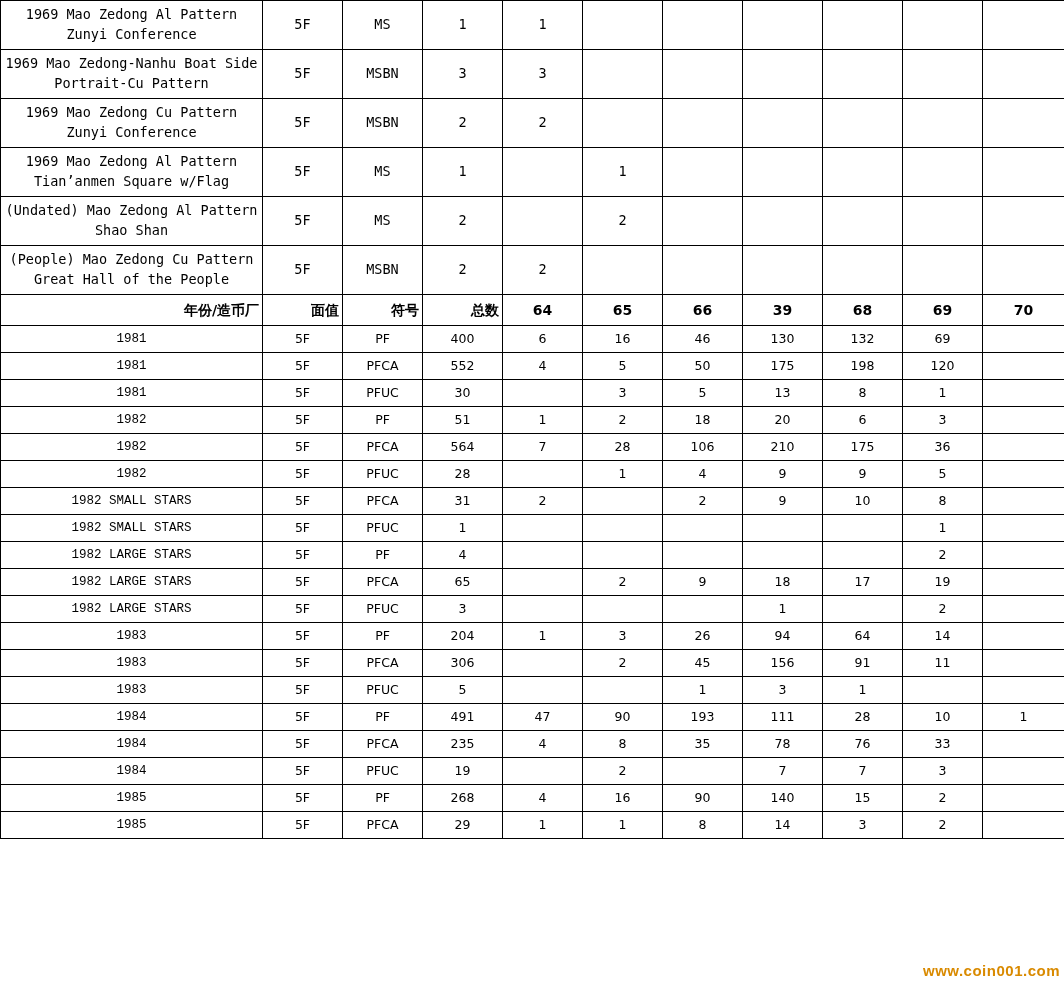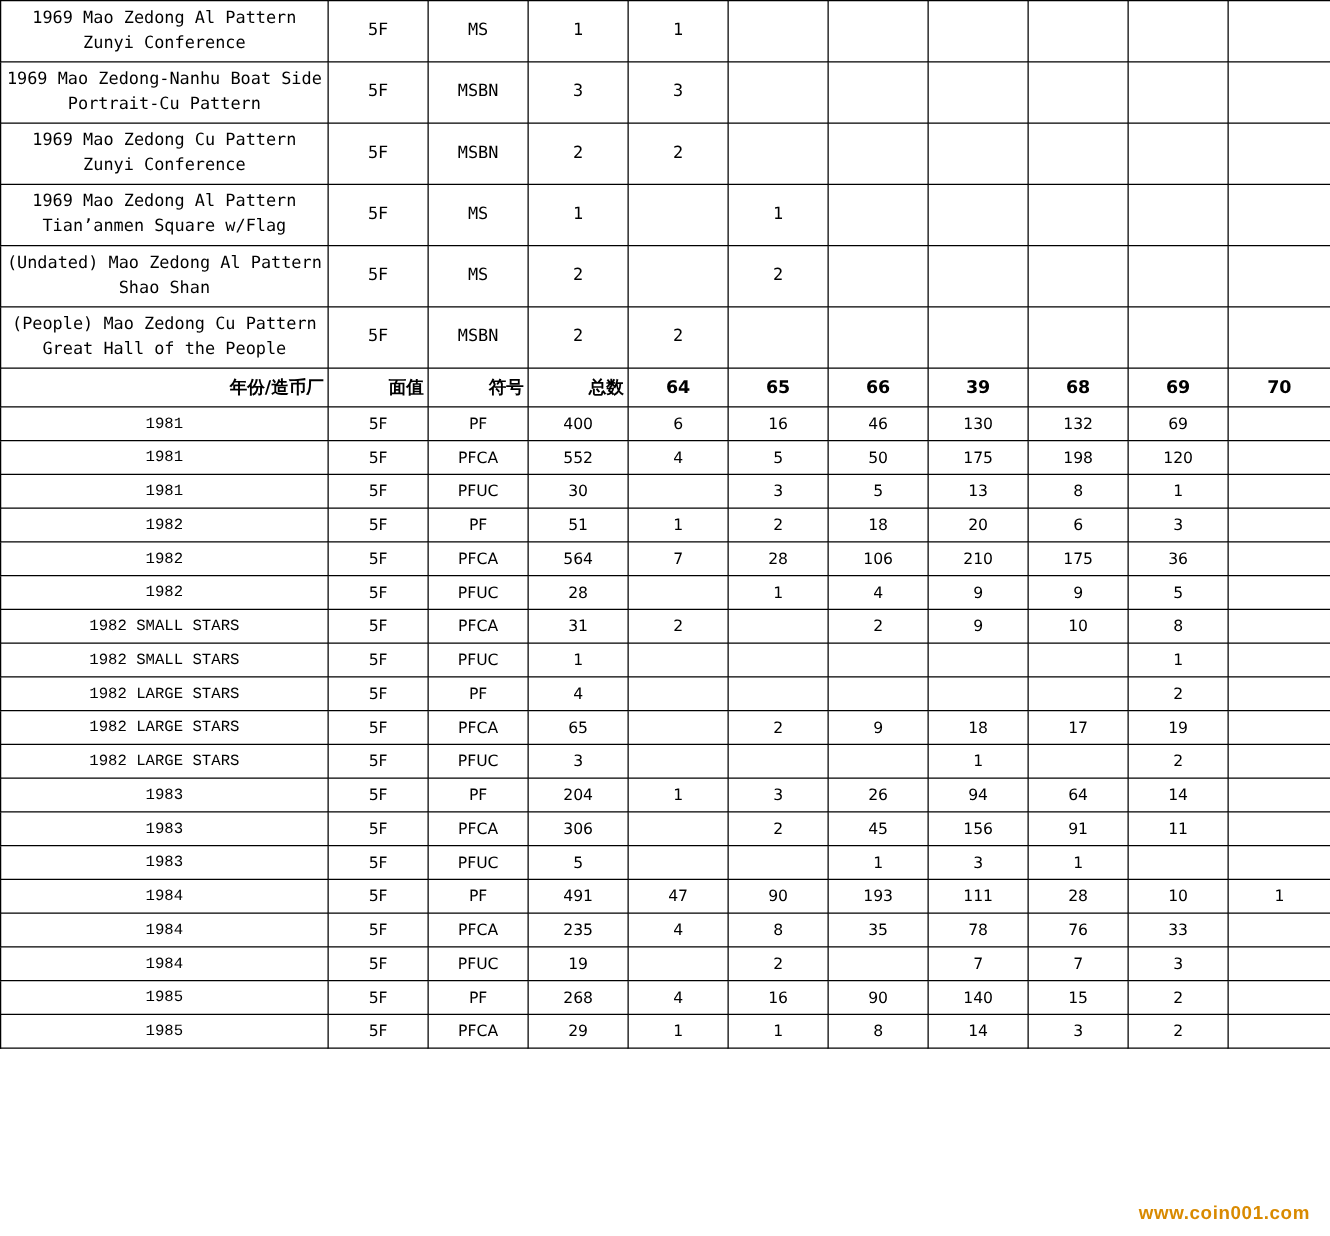--- a/index.html
+++ b/index.html
@@ -63,21 +63,21 @@
   tr.data-row td {
     height: 22px;
     font-family: "DejaVu Sans", sans-serif;
     font-size: 12.5px;
   }
   tr.data-row td.year {
     font-family: Liberation Mono, monospace;
   }
   .watermark {
     position: absolute;
-    right: 16px;
+    right: 4px;
     bottom: 10px;
     font-family: "Liberation Sans", sans-serif;
     font-size: 15px;
     font-weight: bold;
     color: #d98a00;
     letter-spacing: 0.5px;
     pointer-events: none;
   }
 </style>
 </head>

